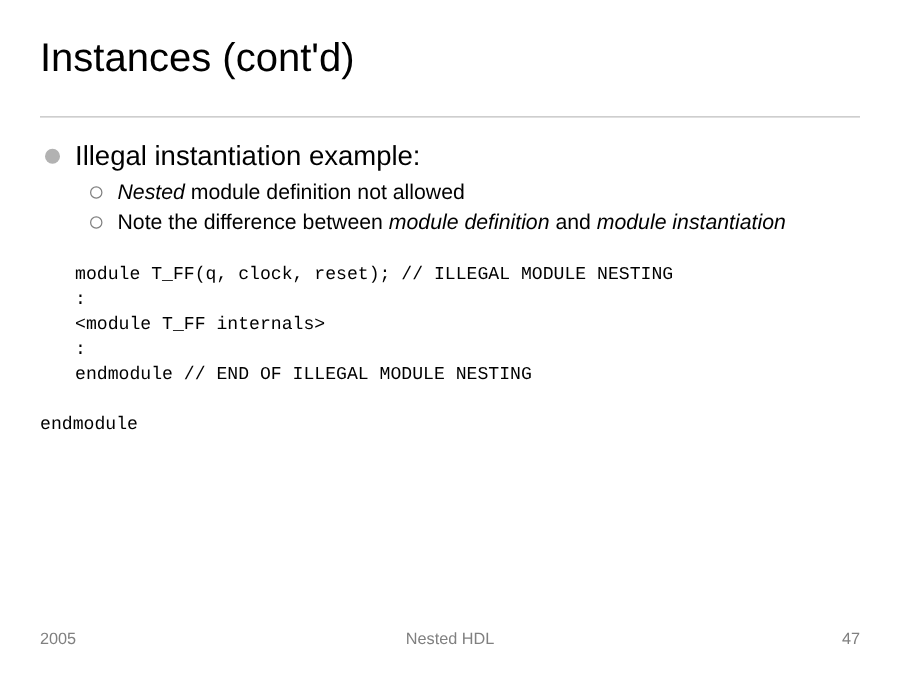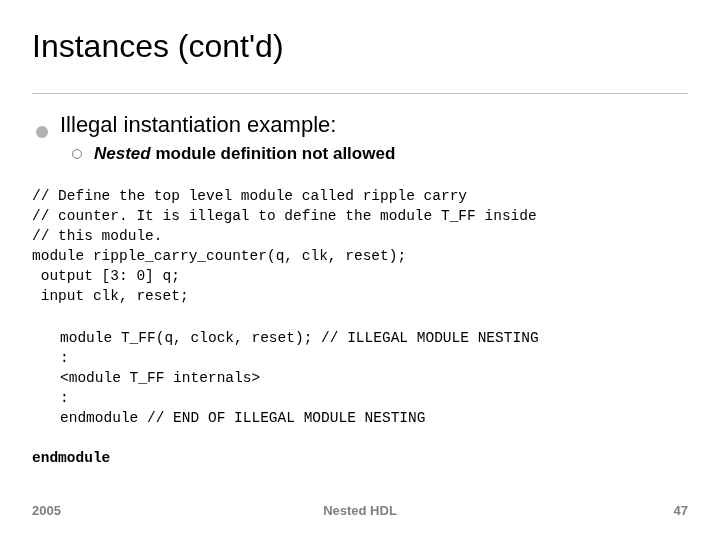--- a/index.html
+++ b/index.html
@@ -1,57 +1,55 @@
 <!DOCTYPE html>
 <html><head>
 <meta charset="utf-8">
 <style>
   * { margin: 0; padding: 0; box-sizing: border-box; }
   html, body { width: 720px; height: 540px; background: #fff; font-family: Arial, Helvetica, sans-serif; color: #000; }
   .slide { width: 720px; height: 540px; position: relative; padding: 28px 32px 0 32px; }
   .title { font-size: 32px; font-weight: 400; margin-bottom: 28px; }
   .hr { border-bottom: 1px solid #bfbfbf; margin-bottom: 18px; }
-  .bullet1 { display: flex; align-items: flex-end; margin-left: 4px; margin-bottom: 6px; }
+  .bullet1 { display: flex; align-items: flex-start; margin-left: 4px; margin-bottom: 6px; }
   .disc { width: 12px; height: 12px; border-radius: 50%; background: #b2b2b2; flex-shrink: 0; margin-top: 7px; margin-right: 12px; }
   .bullet1-text { font-size: 22px; }
-  .bullet2 { display: flex; align-items: flex-start; margin-left: 40px; margin-top: 4px; font-weight: bold; }
+  .bullet2 { display: flex; align-items: flex-start; margin-left: 40px; margin-top: 4px; }
   .circ { width: 10px; height: 10px; border: 1.5px solid #808080; border-radius: 50%; flex-shrink: 0; margin-top: 5px; margin-right: 12px; background: #fff; }
   .bullet2-text { font-size: 17px; }
   .italic { font-style: italic; }
   .code { font-family: "Courier New", Courier, monospace; font-size: 14.5px; white-space: pre; line-height: 1.38; margin-top: 22px; margin-left: 0; }
   .code-indent { margin-left: 28px; }
-  .code-end { margin-top: 20px; font-weight: bold; }
-  .footer { position: absolute; bottom: 22px; left: 0; width: 100%; display: flex; justify-content: space-between; align-items: center; padding: 0 32px; font-size: 13px; color: #808080; font-weight: bold; }
+  .code-end { margin-top: 20px; }
+  .footer { position: absolute; bottom: 22px; left: 0; width: 100%; display: flex; justify-content: space-between; align-items: center; padding: 0 32px; font-size: 13px; color: #808080; }
   .footer-center { position: absolute; left: 50%; transform: translateX(-50%); }
 </style>
 </head>
 <body>
 
 <div class="slide">
 
   <div class="title">Instances (cont'd)</div>
   <div class="hr"></div>
 
   <div class="bullet1">
     <span class="disc"></span>
     <span class="bullet1-text">Illegal instantiation example:</span>
   </div>
 
   <div class="bullet2">
     <span class="circ"></span>
     <span class="bullet2-text"><span class="italic">Nested</span><span> module definition not allowed</span></span>
   </div>
 
+  <div class="bullet2">
+    <span class="circ"></span>
+    <span class="bullet2-text"><span>Note the difference between </span><span class="italic">module definition</span><span> and </span><span class="italic">module instantiation</span></span>
+  </div>
 
-  <div class="code">// Define the top level module called ripple carry
-// counter. It is illegal to define the module T_FF inside
-// this module.
-module ripple_carry_counter(q, clk, reset);
- output [3: 0] q;
- input clk, reset;</div>
   <div class="code code-indent">module T_FF(q, clock, reset); // ILLEGAL MODULE NESTING
 :
 &lt;module T_FF internals&gt;
 :
 endmodule // END OF ILLEGAL MODULE NESTING</div>
   <div class="code code-end">endmodule</div>
 
   <div class="footer">
     <span>2005</span>
     <span class="footer-center">Nested HDL</span>

